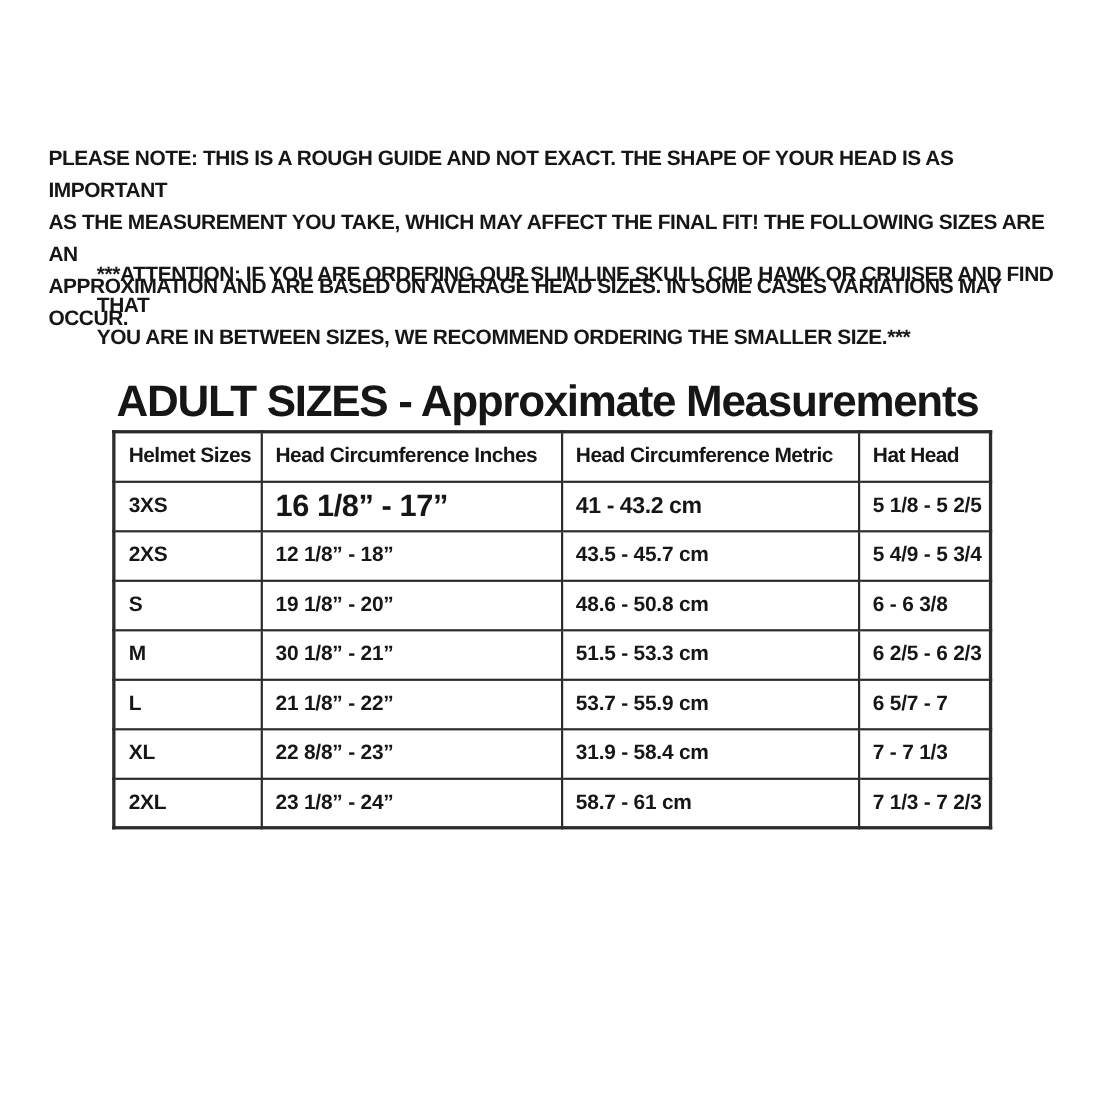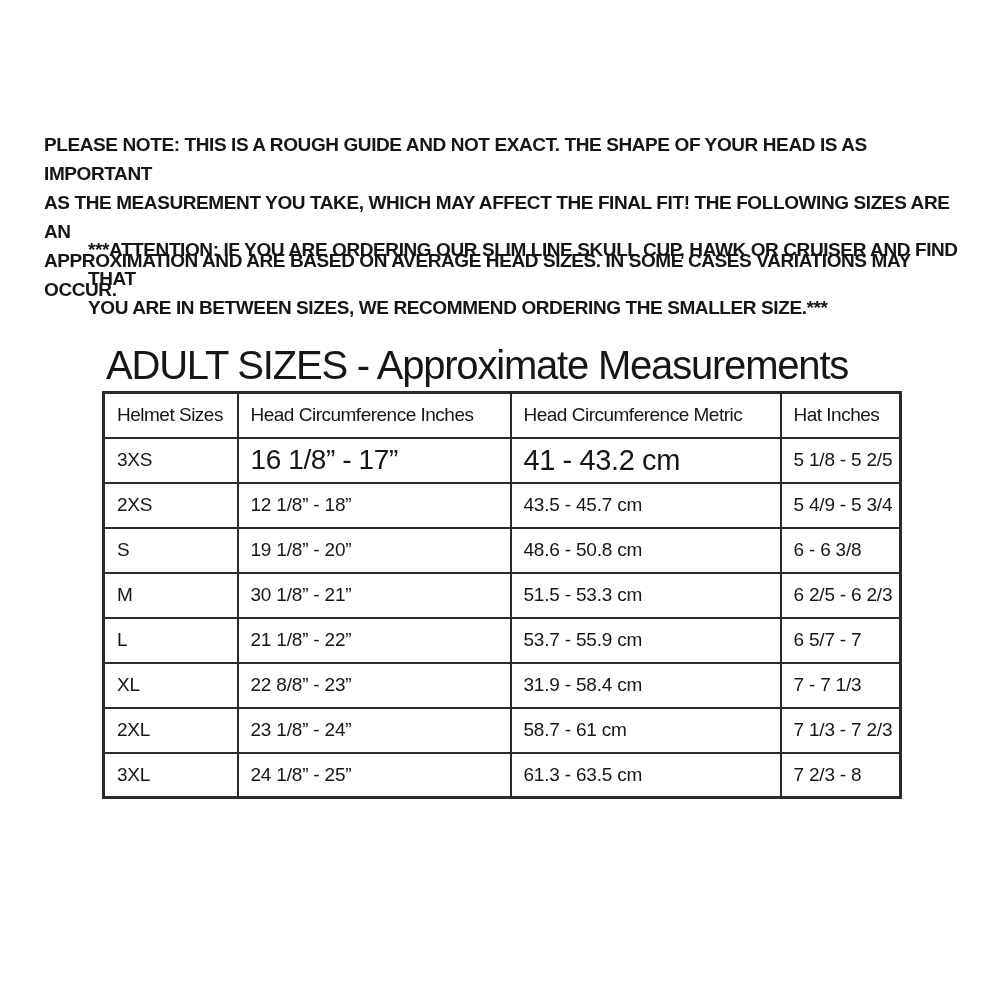--- a/index.html
+++ b/index.html
@@ -23,55 +23,55 @@
     letter-spacing: -0.4px;
     white-space: pre-line;
   }
   .note-block.first { top: 111px; }
   .note-block.second { top: 216px; margin-left: 44px; }
   .page-title {
     position: absolute;
     left: 106px;
     top: 316px;
     font-size: 40px;
-    font-weight: 400;
+    font-weight: 700;
     letter-spacing: -1.2px;
     white-space: nowrap;
   }
   table.size-table {
     position: absolute;
     left: 102px;
     top: 391px;
     width: 797px;
     border-collapse: collapse;
     table-layout: fixed;
     border: 3px solid #2b2b2b;
   }
   .size-table th, .size-table td {
     border: 2px solid #2b2b2b;
     text-align: left;
     vertical-align: middle;
     padding: 0 2px 0 12px;
     white-space: nowrap;
-    font-weight: 400;
+    font-weight: 700;
     color: #161616;
   }
   .size-table th {
     height: 45px;
     font-size: 19px;
     letter-spacing: -0.5px;
   }
   .size-table td {
     height: 45px;
     font-size: 19px;
     letter-spacing: -0.2px;
   }
   
   .size-table tr.row-first td.col-1 { font-size: 28px; letter-spacing: -0.4px; }
-  .size-table tr.row-first td.col-2 { font-size: 29px; letter-spacing: -0.4px; }
+  .size-table tr.row-first td.col-2 { font-size: 21px; letter-spacing: -0.4px; }
 </style>
 </head>
 <body>
 
 <div>
 
   <p class="note-block first">PLEASE NOTE: THIS IS A ROUGH GUIDE AND NOT EXACT. THE SHAPE OF YOUR HEAD IS AS IMPORTANT
 AS THE MEASUREMENT YOU TAKE, WHICH MAY AFFECT THE FINAL FIT! THE FOLLOWING SIZES ARE AN
 APPROXIMATION AND ARE BASED ON AVERAGE HEAD SIZES. IN SOME CASES VARIATIONS MAY OCCUR.</p>
 
@@ -85,21 +85,21 @@
         <col style="width: 134px;">
         <col style="width: 273px;">
         <col style="width: 270px;">
         <col style="width: 120px;">
       </colgroup>
     <thead>
       <tr>
           <th>Helmet Sizes</th>
           <th>Head Circumference Inches</th>
           <th>Head Circumference Metric</th>
-          <th>Hat Inches</th>
+          <th>Hat Head</th>
         </tr>
     </thead>
     <tbody>
         <tr class="row-first">
           <td class="col-0">3XS</td>
           <td class="col-1">16 1/8” - 17”</td>
           <td class="col-2">41 - 43.2 cm</td>
           <td class="col-3">5 1/8 - 5 2/5</td>
         </tr>
         <tr>
@@ -131,22 +131,16 @@
           <td class="col-1">22 8/8” - 23”</td>
           <td class="col-2">31.9 - 58.4 cm</td>
           <td class="col-3">7 - 7 1/3</td>
         </tr>
         <tr>
           <td class="col-0">2XL</td>
           <td class="col-1">23 1/8” - 24”</td>
           <td class="col-2">58.7 - 61 cm</td>
           <td class="col-3">7 1/3 - 7 2/3</td>
         </tr>
-        <tr>
-          <td class="col-0">3XL</td>
-          <td class="col-1">24 1/8” - 25”</td>
-          <td class="col-2">61.3 - 63.5 cm</td>
-          <td class="col-3">7 2/3 - 8</td>
-        </tr>
       </tbody>
   </table>
 
 </div>
 
 </body></html>

